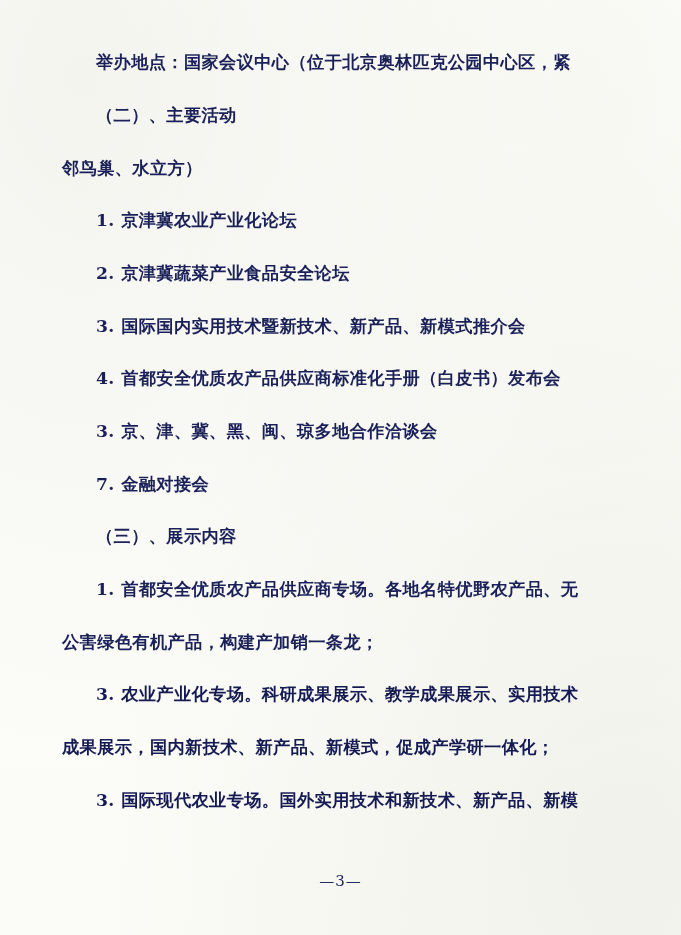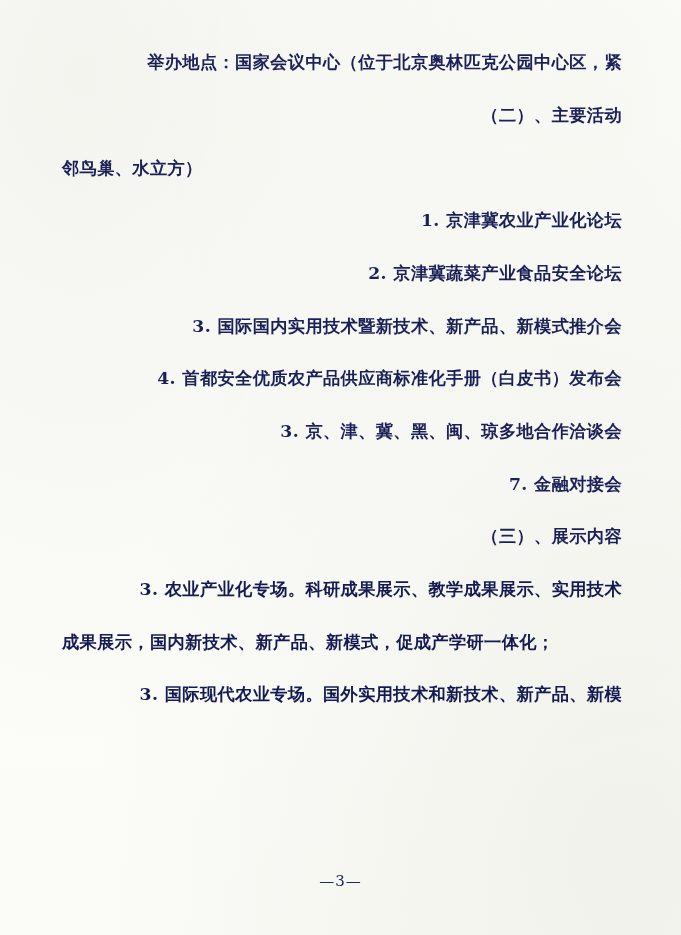--- a/index.html
+++ b/index.html
@@ -39,21 +39,20 @@
   .line {
     font-size: 17.2px;
     line-height: 35.5px;
     letter-spacing: 0.4px;
     white-space: pre-wrap;
     color: #1b2158;
     font-weight: 600;
   }
   .indent {
     text-indent: 34px;
-    text-align: right;
   }
   .hang {
     text-indent: 0;
   }
   .bold-line {
     font-weight: 700;
     color: #151b52;
   }
   .section-title {
     margin-top: 6px;
@@ -84,20 +83,22 @@
 
     <p class="line indent">1. 京津冀农业产业化论坛</p>
     <p class="line indent">2. 京津冀蔬菜产业食品安全论坛</p>
     <p class="line indent">3. 国际国内实用技术暨新技术、新产品、新模式推介会</p>
     <p class="line indent">4. 首都安全优质农产品供应商标准化手册（白皮书）发布会</p>
     <p class="line indent">3. 京、津、冀、黑、闽、琼多地合作洽谈会</p>
     <p class="line indent">7. 金融对接会</p>
 
     <p class="line indent section-title">（三）、展示内容</p>
 
+    <p class="line indent">1. 首都安全优质农产品供应商专场。各地名特优野农产品、无</p>
+    <p class="line hang">公害绿色有机产品，构建产加销一条龙；</p>
 
     <p class="line indent bold-line">3. 农业产业化专场。科研成果展示、教学成果展示、实用技术</p>
     <p class="line hang bold-line">成果展示，国内新技术、新产品、新模式，促成产学研一体化；</p>
 
     <p class="line indent bold-line">3. 国际现代农业专场。国外实用技术和新技术、新产品、新模</p>
 
   </div>
 
   <div class="footer">—3—</div>
 </div>

